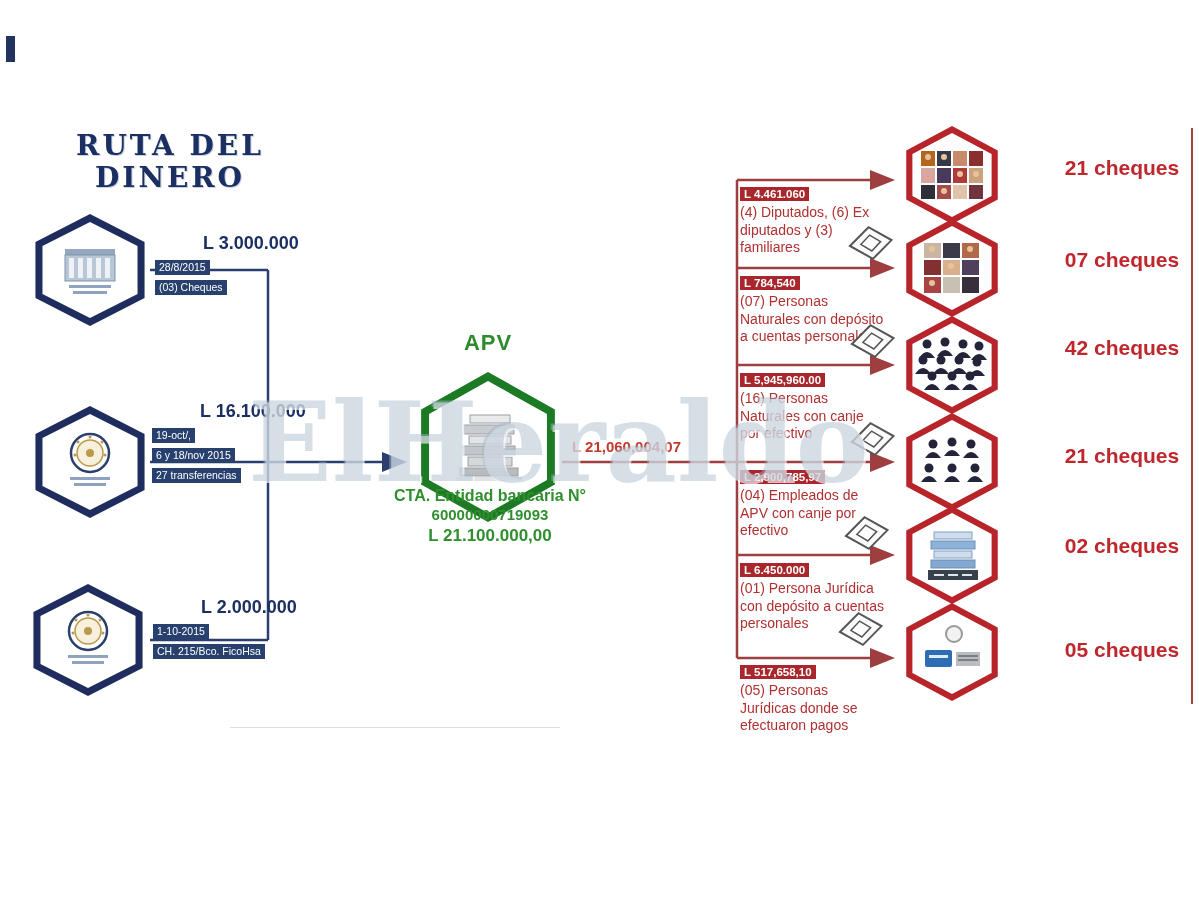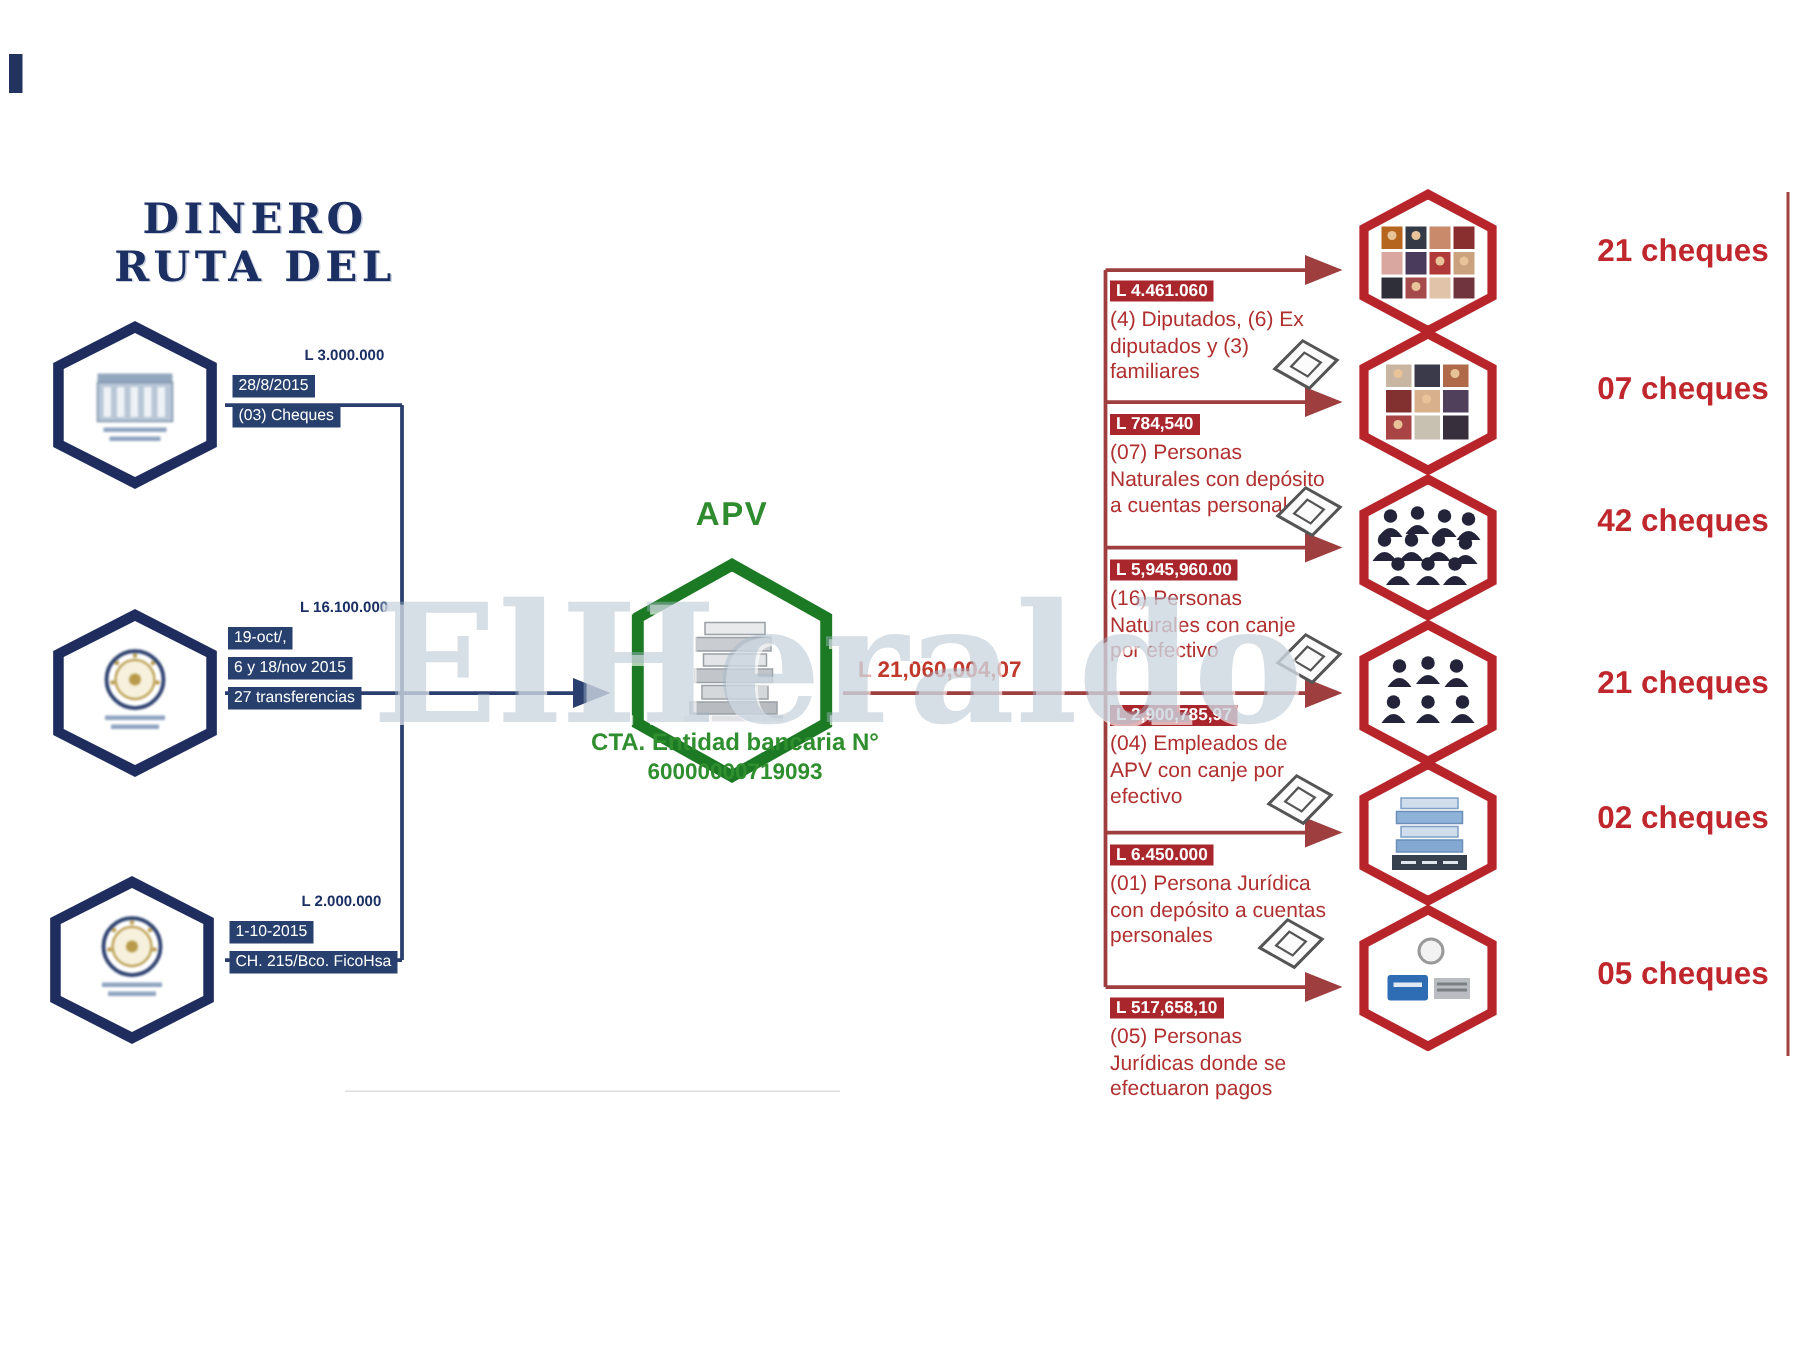--- a/index.html
+++ b/index.html
@@ -15,21 +15,21 @@
   .hex-red{background:#b7252b;}
 
   
   .title{position:absolute;left:55px;top:130px;width:230px;text-align:center;z-index:3;
          font-family:"DejaVu Serif",serif;font-weight:bold;color:#1b2f63;
          font-size:28px;letter-spacing:3px;line-height:1.15;
          text-shadow:1px 1px 0 #c9d0de;}
 
   
   .src-label{position:absolute;z-index:3;line-height:1.25;}
-  .src-amount{font-weight:bold;color:#1b2f63;font-size:10px;margin-bottom:1px;padding-left:48px;}
+  .src-amount{font-weight:bold;color:#1b2f63;font-size:18px;margin-bottom:1px;padding-left:48px;}
   .src-chip{display:inline-block;background:#27406e;color:#fff;font-size:10.5px;
             padding:1px 4px;margin:1px 0;white-space:nowrap;}
 
   
   .apv-label{position:absolute;left:412px;top:330px;width:152px;text-align:center;z-index:3;
              color:#2e8b2e;font-weight:bold;font-size:22px;letter-spacing:1px;}
   .account{position:absolute;left:330px;top:486px;width:320px;text-align:center;z-index:3;
            color:#2f8f2f;font-weight:bold;line-height:1.25;}
   .account .l1{font-size:16px;}
   .account .l2{font-size:15px;}
@@ -103,22 +103,22 @@
     <line x1="737" y1="658" x2="890" y2="658" stroke="#9e3e3e" stroke-width="2.5" marker-end="url(#arrR)"></line>
   </svg>
 
   
   <div class="edge-mark-left"></div>
   <div class="edge-line-right"></div>
   <div class="bottom-divider"></div>
 
   
   <div class="title">
+    <div>RUTA DEL</div>
     <div>DINERO</div>
-    <div>RUTA DEL</div>
   </div>
 
   
   <div class="hex hex-navy" style="left:28px;top:214px;width:124px;height:112px;">
     <div class="hex-in" style="inset:8px;">
       <svg width="66" height="66" viewBox="0 0 66 66" class="blurred">
         <rect x="8" y="12" width="50" height="6" fill="#93a7bd"></rect>
         <rect x="8" y="18" width="50" height="26" fill="#b8c6d6" stroke="#7d93ab"></rect>
         <rect x="12" y="21" width="5" height="20" fill="#eef2f6"></rect>
         <rect x="21" y="21" width="5" height="20" fill="#eef2f6"></rect>
@@ -198,20 +198,21 @@
         <rect x="22" y="50" width="44" height="9" fill="#d5d8db" stroke="#9aa0a6"></rect>
         <rect x="14" y="61" width="58" height="8" fill="#b8bcc1" stroke="#9aa0a6"></rect>
         <rect x="10" y="70" width="66" height="4" fill="#e0e2e5"></rect>
       </svg>
     </div>
   </div>
 
   <div class="account">
     <div class="l1">CTA. Entidad bancaria N°</div>
     <div class="l2">60000000719093</div>
+    <div class="l3">L 21.100.000,00</div>
   </div>
 
   <div class="outflow">L 21,060,004,07</div>
 
   
   <div class="hex hex-red" style="left:900px;top:126px;width:104px;height:98px;">
     <div class="hex-in" style="inset:7px;">
       <svg width="64" height="50" viewBox="0 0 64 50">
         <rect x="1" y="1" width="14" height="15" fill="#b5651d"></rect>
           <rect x="17" y="1" width="14" height="15" fill="#343a46"></rect>

